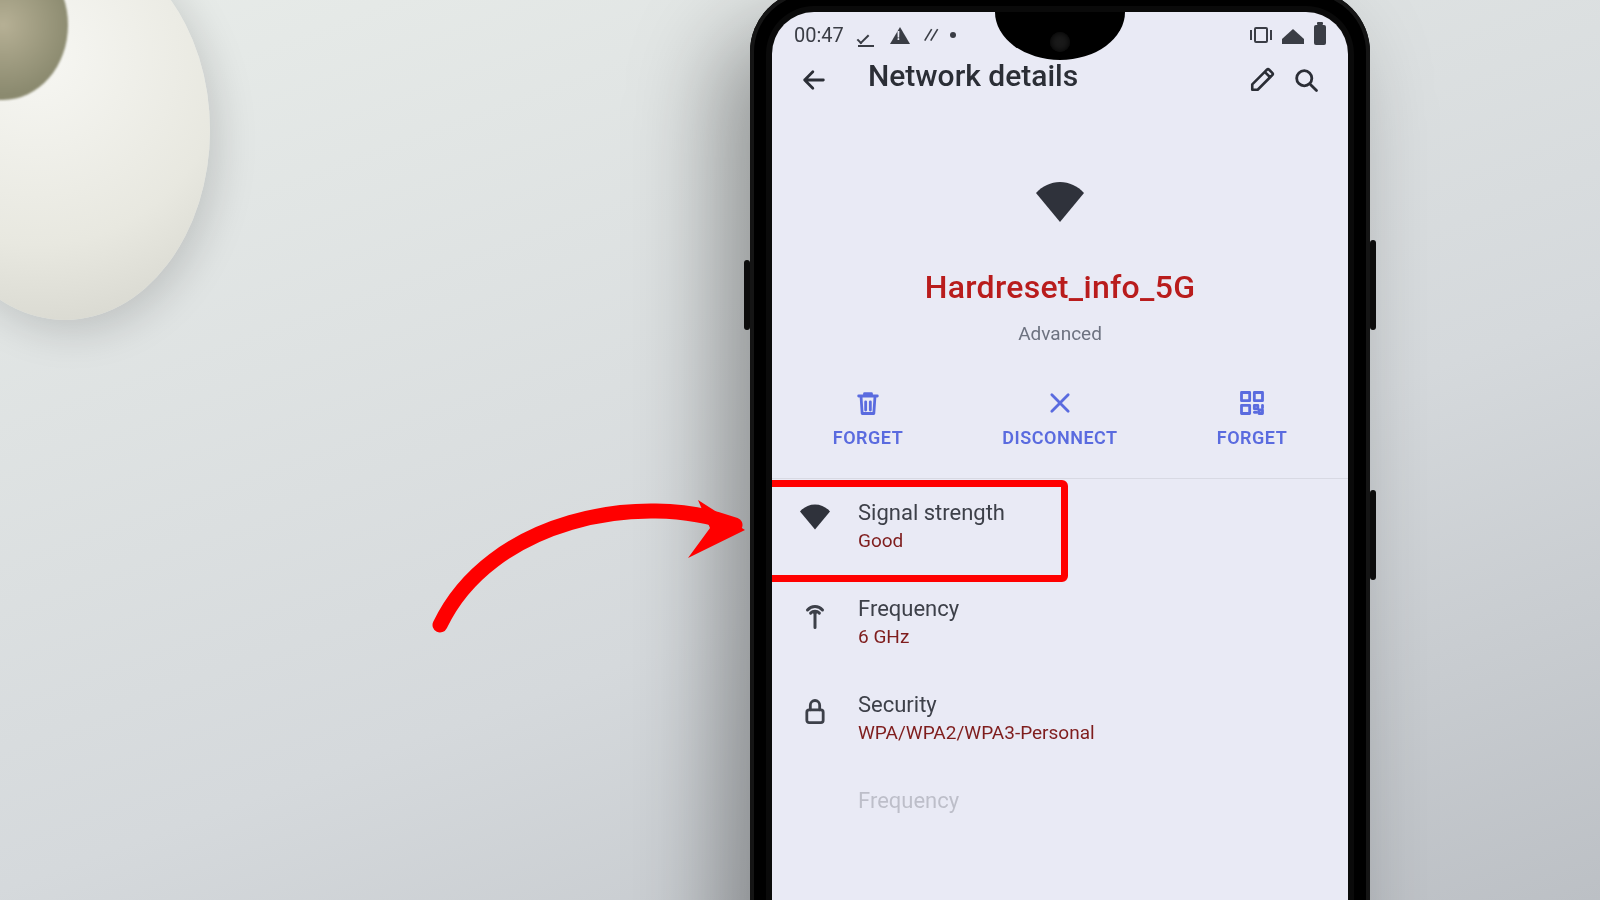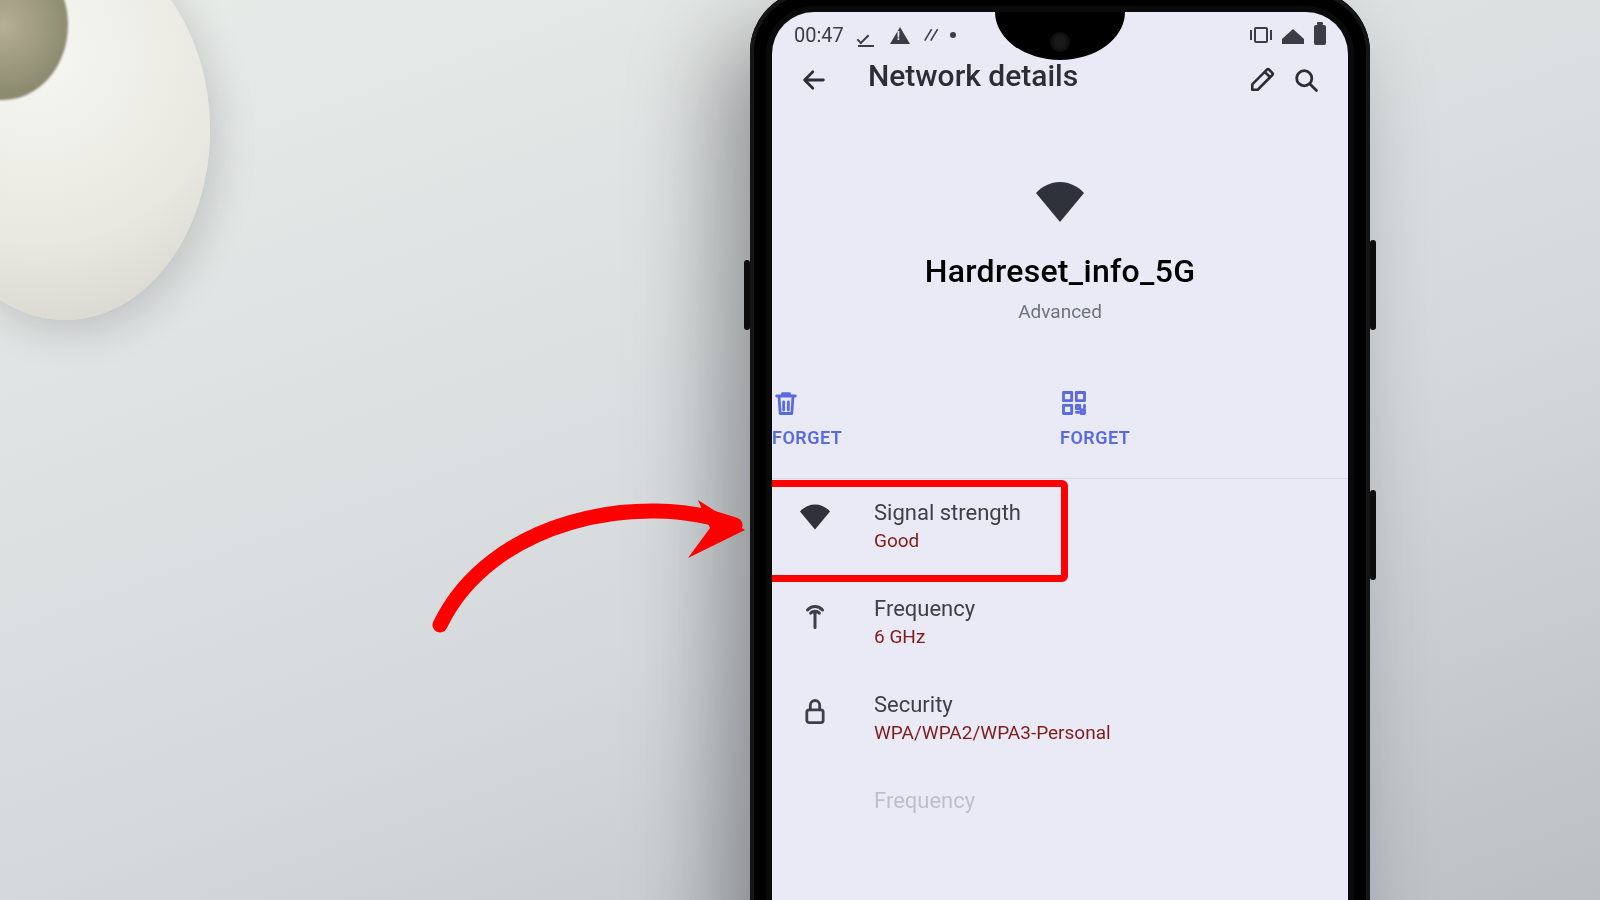--- a/index.html
+++ b/index.html
@@ -42,31 +42,31 @@
 
 
 .appbar{position:absolute;top:46px;left:0;right:0;height:78px;display:flex;padding:0 20px;color:#2b2e36}
 .appbar .title{font-size:30px;font-weight:500;margin-left:32px}
 .appbar .sp{flex:1}
 .ib{width:44px;height:44px;display:flex;align-items:center;justify-content:center}
 
 
 .hero{position:absolute;top:130px;left:0;right:0;text-align:center;padding:40px 0 30px;color:#333642}
 .hero .wifibig{display:inline-block;margin-bottom:26px}
-.hero h1{margin:0;font-size:32px;font-weight:500;letter-spacing:.3px;color:#000000}
+.hero h1{margin:16px;font-size:32px;font-weight:500;letter-spacing:.3px;color:#b91c1c}
 .hero .sub{margin-top:10px;font-size:19px;color:#6d7280}
 
 
 .actions{position:absolute;top:346px;left:0;right:0;height:120px;display:flex;border-bottom:1px solid rgba(0,0,0,.07)}
-.act{flex:1;display:flex;flex-direction:column;justify-content:center;gap:10px;color:#5a6bdf;font-weight:600;font-size:18px;letter-spacing:.5px}
+.act{flex:1;display:flex;flex-direction:column;align-items:center;justify-content:center;gap:10px;color:#5a6bdf;font-weight:600;font-size:18px;letter-spacing:.5px}
 .act svg{width:28px;height:28px}
 
 
 .list{position:absolute;top:466px;left:0;right:0}
-.row{display:flex;align-items:flex-start;padding:22px 26px;gap:42px}
+.row{display:flex;align-items:flex-start;padding:22px 26px;gap:26px}
 .row .ic{width:34px;display:flex;justify-content:center;padding-top:4px;color:#3d4049}
 .row .txt .t{font-size:22px;color:#3d4049}
 .row .txt .s{font-size:19px;color:#7f1d1d;margin-top:4px}
 
 
 .redbox{position:absolute;border:7px solid #ff0000;border-radius:6px;left:-10px;top:468px;width:292px;height:88px;z-index:50;pointer-events:none}
 .arrow{position:absolute;left:430px;top:480px;z-index:60;pointer-events:none}
 .arrow svg{overflow:visible}
 
 
@@ -133,20 +133,26 @@
 
     <div class="actions">
       <div class="act">
         <svg viewBox="0 0 24 24">
             <path class="stk" d="M4 6h16M9 6V4h6v2m-9 0 1 15h10l1-15M10 11v7m4-7v7"></path>
           </svg>
         <span>FORGET</span>
       </div>
       <div class="act">
         <svg viewBox="0 0 24 24">
+            <path class="stk" d="m5 5 14 14M19 5 5 19"></path>
+          </svg>
+        <span>DISCONNECT</span>
+      </div>
+      <div class="act">
+        <svg viewBox="0 0 24 24">
             <path class="stk" d="M3 3h7v7H3zM14 3h7v7h-7zM3 14h7v7H3zM14 14h3v3h-3zm4 4h3v3h-3zM14 20h2m5-4v-2"></path>
           </svg>
         <span>FORGET</span>
       </div>
     </div>
 
     <div class="list">
 
       <div class="row">
         <div class="ic">

